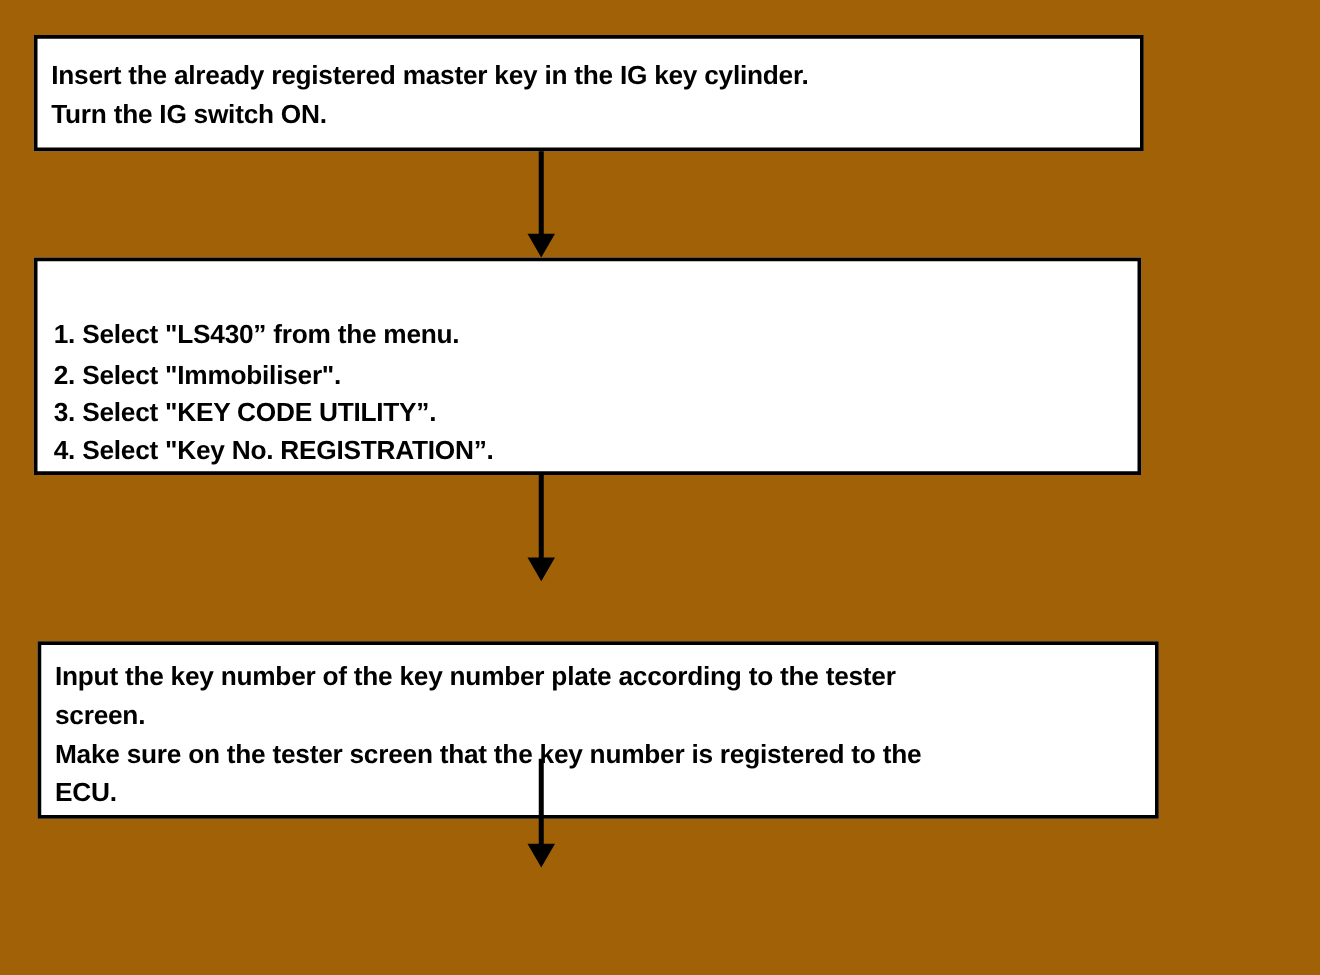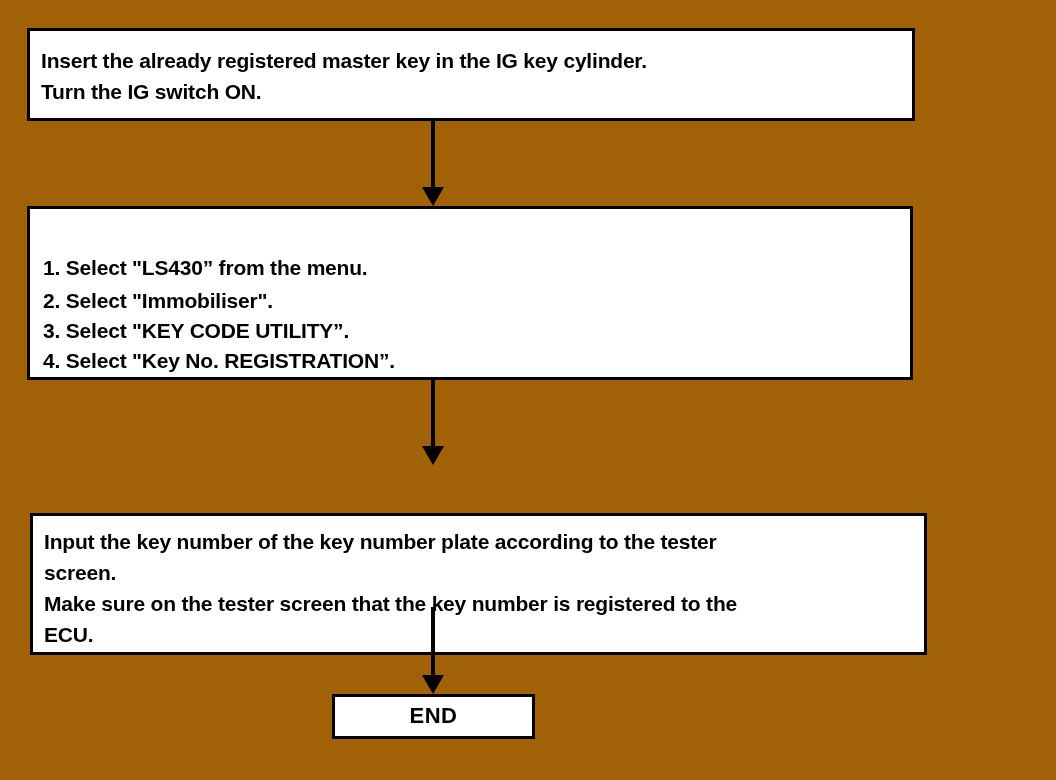--- a/index.html
+++ b/index.html
@@ -171,17 +171,14 @@
 screen.
 Make sure on the tester screen that the key number is registered to the
 ECU.</div>
   </div>
 
   <div class="conn" id="conn-3">
     <div class="stem"></div>
     <div class="head"></div>
   </div>
 
-  <div class="node" id="node-end">
-    <div class="endlabel">END</div>
-  </div>
 
 </div>
 
 </body></html>

